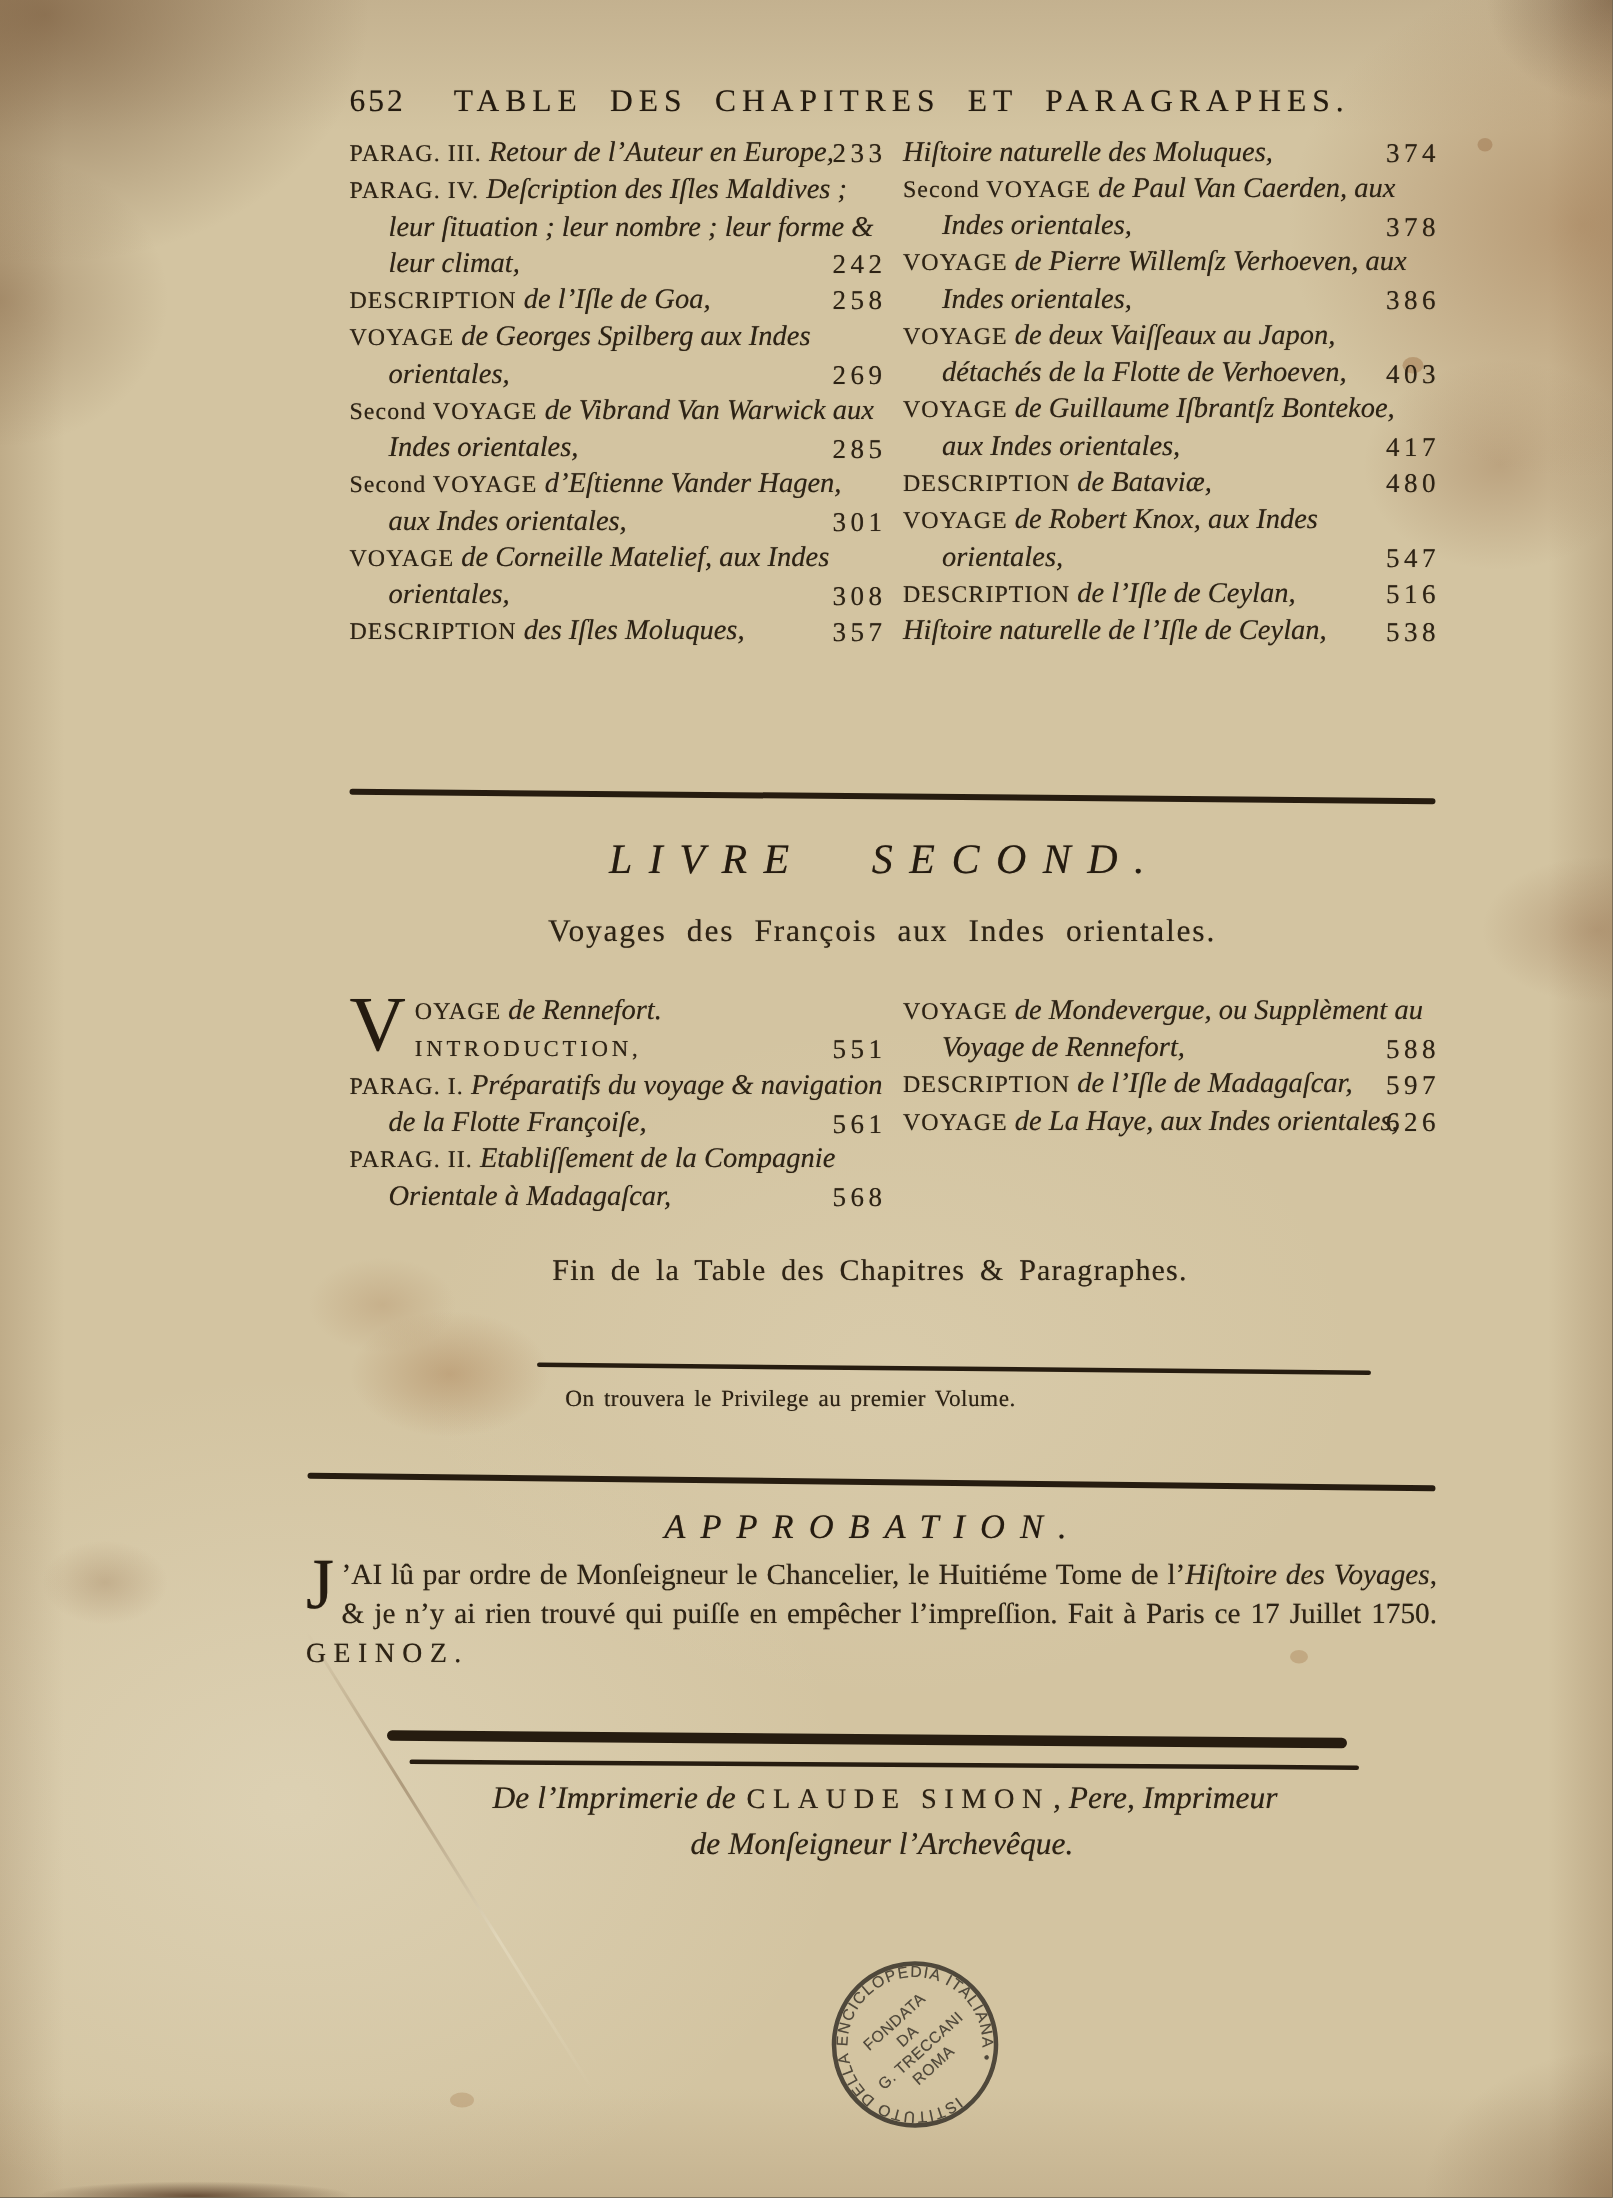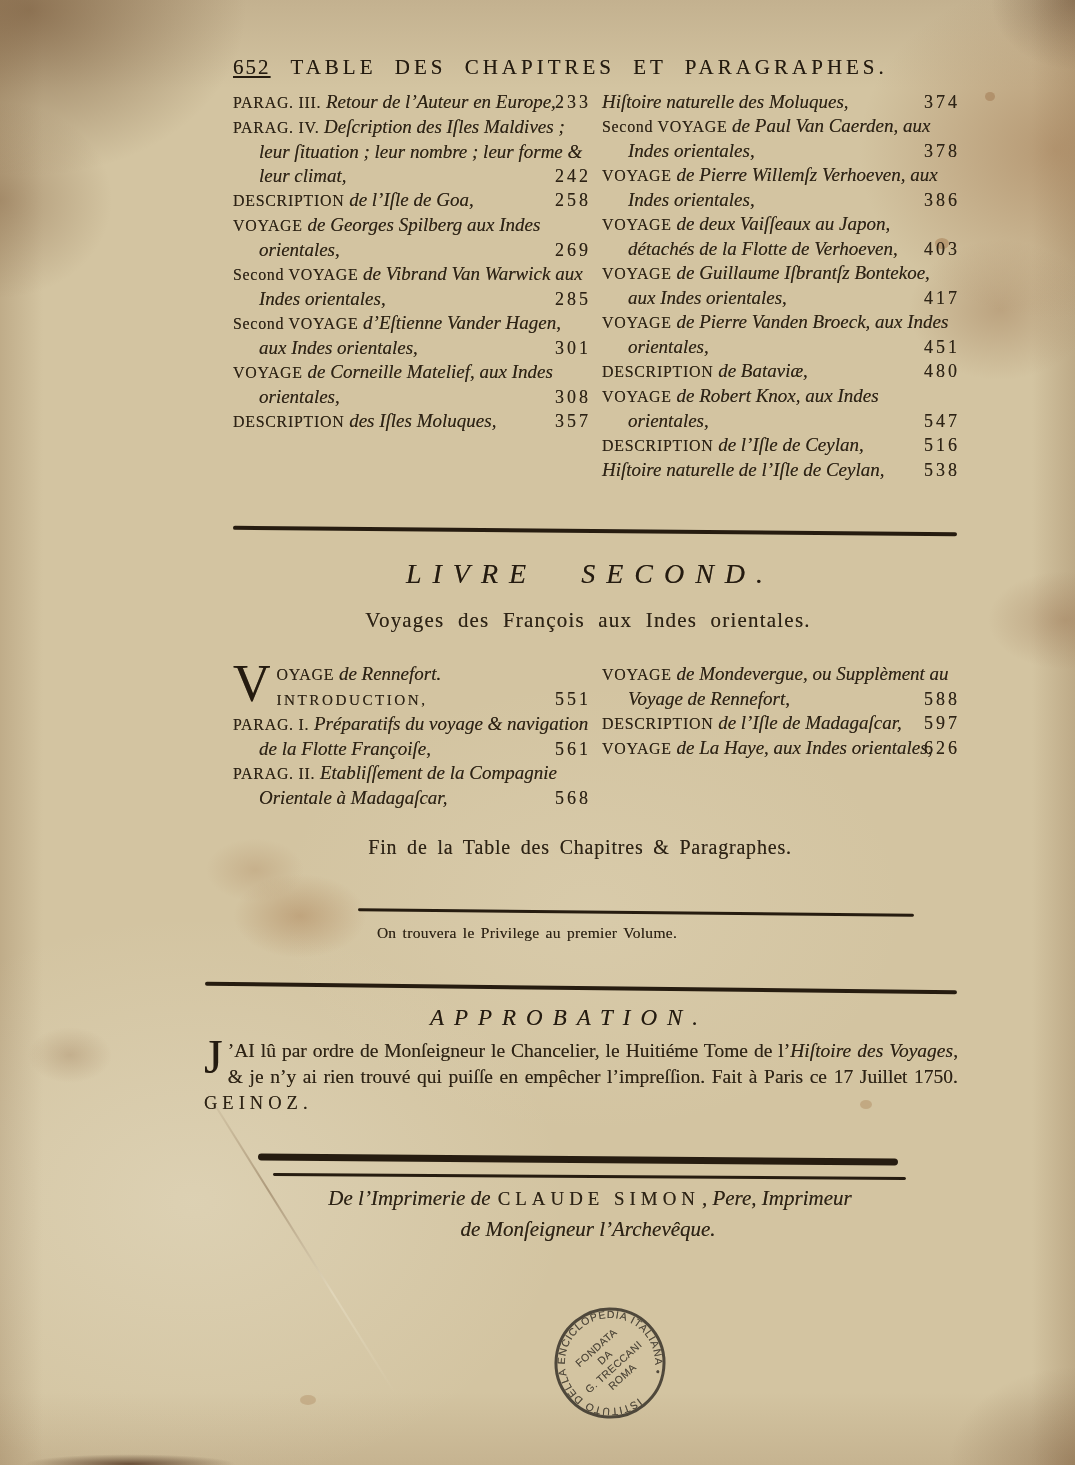--- a/index.html
+++ b/index.html
@@ -25,21 +25,21 @@
       radial-gradient(ellipse 500px 380px at 18% 82%, rgba(238,232,212,.35), rgba(238,232,212,0) 75%),
       radial-gradient(ellipse 420px 300px at 55% 62%, rgba(232,222,196,.25), rgba(232,222,196,0) 75%),
       linear-gradient(90deg, rgba(140,110,75,.28), rgba(140,110,75,0) 4%, rgba(140,110,75,0) 96%, rgba(140,110,75,.30)),
       linear-gradient(0deg, rgba(150,120,85,.22), rgba(150,120,85,0) 5%, rgba(150,120,85,0) 94%, rgba(140,110,80,.22));
   }
   .fox{position:absolute;border-radius:50%;pointer-events:none;}
   .crease{position:absolute;background:linear-gradient(90deg,rgba(120,92,62,0),rgba(120,92,62,.45),rgba(233,225,200,.5),rgba(120,92,62,0));pointer-events:none;}
 
   
   .pagehead{position:absolute;left:233px;top:55px;width:727px;display:flex;align-items:baseline;}
-  .folio{font-size:21px;letter-spacing:2px;margin-right:20px;color:#241b10;text-decoration:underline;}
+  .folio{font-size:21px;letter-spacing:2px;margin-right:32px;color:#241b10;}
   .running-title{font-size:21px;letter-spacing:4px;word-spacing:9px;color:#241b10;}
 
   .toc{position:absolute;left:233px;width:728px;display:flex;gap:11px;}
   #toc1{top:90px;}
   #toc2{top:662px;}
   .col{width:358px;font-size:19px;line-height:24px;font-style:italic;}
   .entry{margin:0;padding-left:26px;text-indent:-26px;}
   .entry .lead{font-style:normal;font-size:0.84em;letter-spacing:0.7px;}
   .entry .lead:empty{display:none;}
   .entry .lead2{font-style:normal;font-size:0.80em;letter-spacing:2.5px;}
@@ -58,21 +58,21 @@
   .privilege-line{position:absolute;top:924px;left:527px;transform:translateX(-50%);
     font-size:15.5px;letter-spacing:0.3px;word-spacing:2px;white-space:nowrap;}
 
   .rule{position:absolute;background:#261c10;border-radius:2px;}
   .rule-1{top:529px;left:233px;width:724px;height:4px;transform:rotate(0.5deg);}
   .rule-2{top:911px;left:358px;width:556px;height:3px;transform:rotate(0.55deg);}
   .rule-3{top:986px;left:205px;width:752px;height:4px;transform:rotate(0.65deg);}
   .thick-rule{top:1156px;left:258px;width:640px;height:7px;transform:rotate(0.45deg);border-radius:4px;}
   .thin-rule{top:1175px;left:273px;width:633px;height:3px;transform:rotate(0.35deg);}
 
-  .approbation-title{position:absolute;top:1005px;left:569px;transform:translateX(-50%);margin:0;
+  .approbation-title{position:absolute;top:1005px;left:582px;transform:translateX(-50%);margin:0;
     font-style:italic;font-weight:normal;font-size:23px;letter-spacing:10px;white-space:nowrap;color:#241b10;}
   .approbation-text{position:absolute;top:1038px;left:204px;width:754px;margin:0;
     font-size:19.5px;line-height:26px;text-align:justify;}
   .dropcap-j{float:left;font-size:48px;line-height:34px;margin:2px 5px 0 0;color:#241b10;}
   .approbation-text .sig{letter-spacing:5px;font-size:0.95em;}
   .approbation-text i{}
 
   .imprint-line1{position:absolute;top:1186px;left:590px;transform:translateX(-50%);
     font-style:italic;font-size:21px;white-space:nowrap;}
   .imprint-line2{position:absolute;top:1217px;left:588px;transform:translateX(-50%);
@@ -113,21 +113,20 @@
       <p class="entry"><span class="lead">Second VOYAGE</span> <span class="etext">d’Eſtienne Vander Hagen, aux Indes orientales,</span> <span class="num">301</span></p>
       <p class="entry"><span class="lead">VOYAGE</span> <span class="etext">de Corneille Matelief, aux Indes orientales,</span> <span class="num">308</span></p>
       <p class="entry"><span class="lead">DESCRIPTION</span> <span class="etext">des Iſles Moluques,</span> <span class="num">357</span></p>
     </div>
     <div class="col">
       <p class="entry"> <span class="etext">Hiſtoire naturelle des Moluques,</span> <span class="num">374</span></p>
       <p class="entry"><span class="lead">Second VOYAGE</span> <span class="etext">de Paul Van Caerden, aux Indes orientales,</span> <span class="num">378</span></p>
       <p class="entry"><span class="lead">VOYAGE</span> <span class="etext">de Pierre Willemſz Verhoeven, aux Indes orientales,</span> <span class="num">386</span></p>
       <p class="entry"><span class="lead">VOYAGE</span> <span class="etext">de deux Vaiſſeaux au Japon, détachés de la Flotte de Verhoeven,</span> <span class="num">403</span></p>
       <p class="entry"><span class="lead">VOYAGE</span> <span class="etext">de Guillaume Iſbrantſz Bontekoe, aux Indes orientales,</span> <span class="num">417</span></p>
-      <p class="entry"><span class="lead">VOYAGE</span> <span class="etext">de Pierre Vanden Broeck, aux Indes orientales,</span> <span class="num">451</span></p>
       <p class="entry"><span class="lead">DESCRIPTION</span> <span class="etext">de Bataviæ,</span> <span class="num">480</span></p>
       <p class="entry"><span class="lead">VOYAGE</span> <span class="etext">de Robert Knox, aux Indes orientales,</span> <span class="num">547</span></p>
       <p class="entry"><span class="lead">DESCRIPTION</span> <span class="etext">de l’Iſle de Ceylan,</span> <span class="num">516</span></p>
       <p class="entry"> <span class="etext">Hiſtoire naturelle de l’Iſle de Ceylan,</span> <span class="num">538</span></p>
     </div>
   </section>
 
   <div class="rule rule-1"></div>
 
   <h2 class="livre-title">LIVRE SECOND.</h2>

